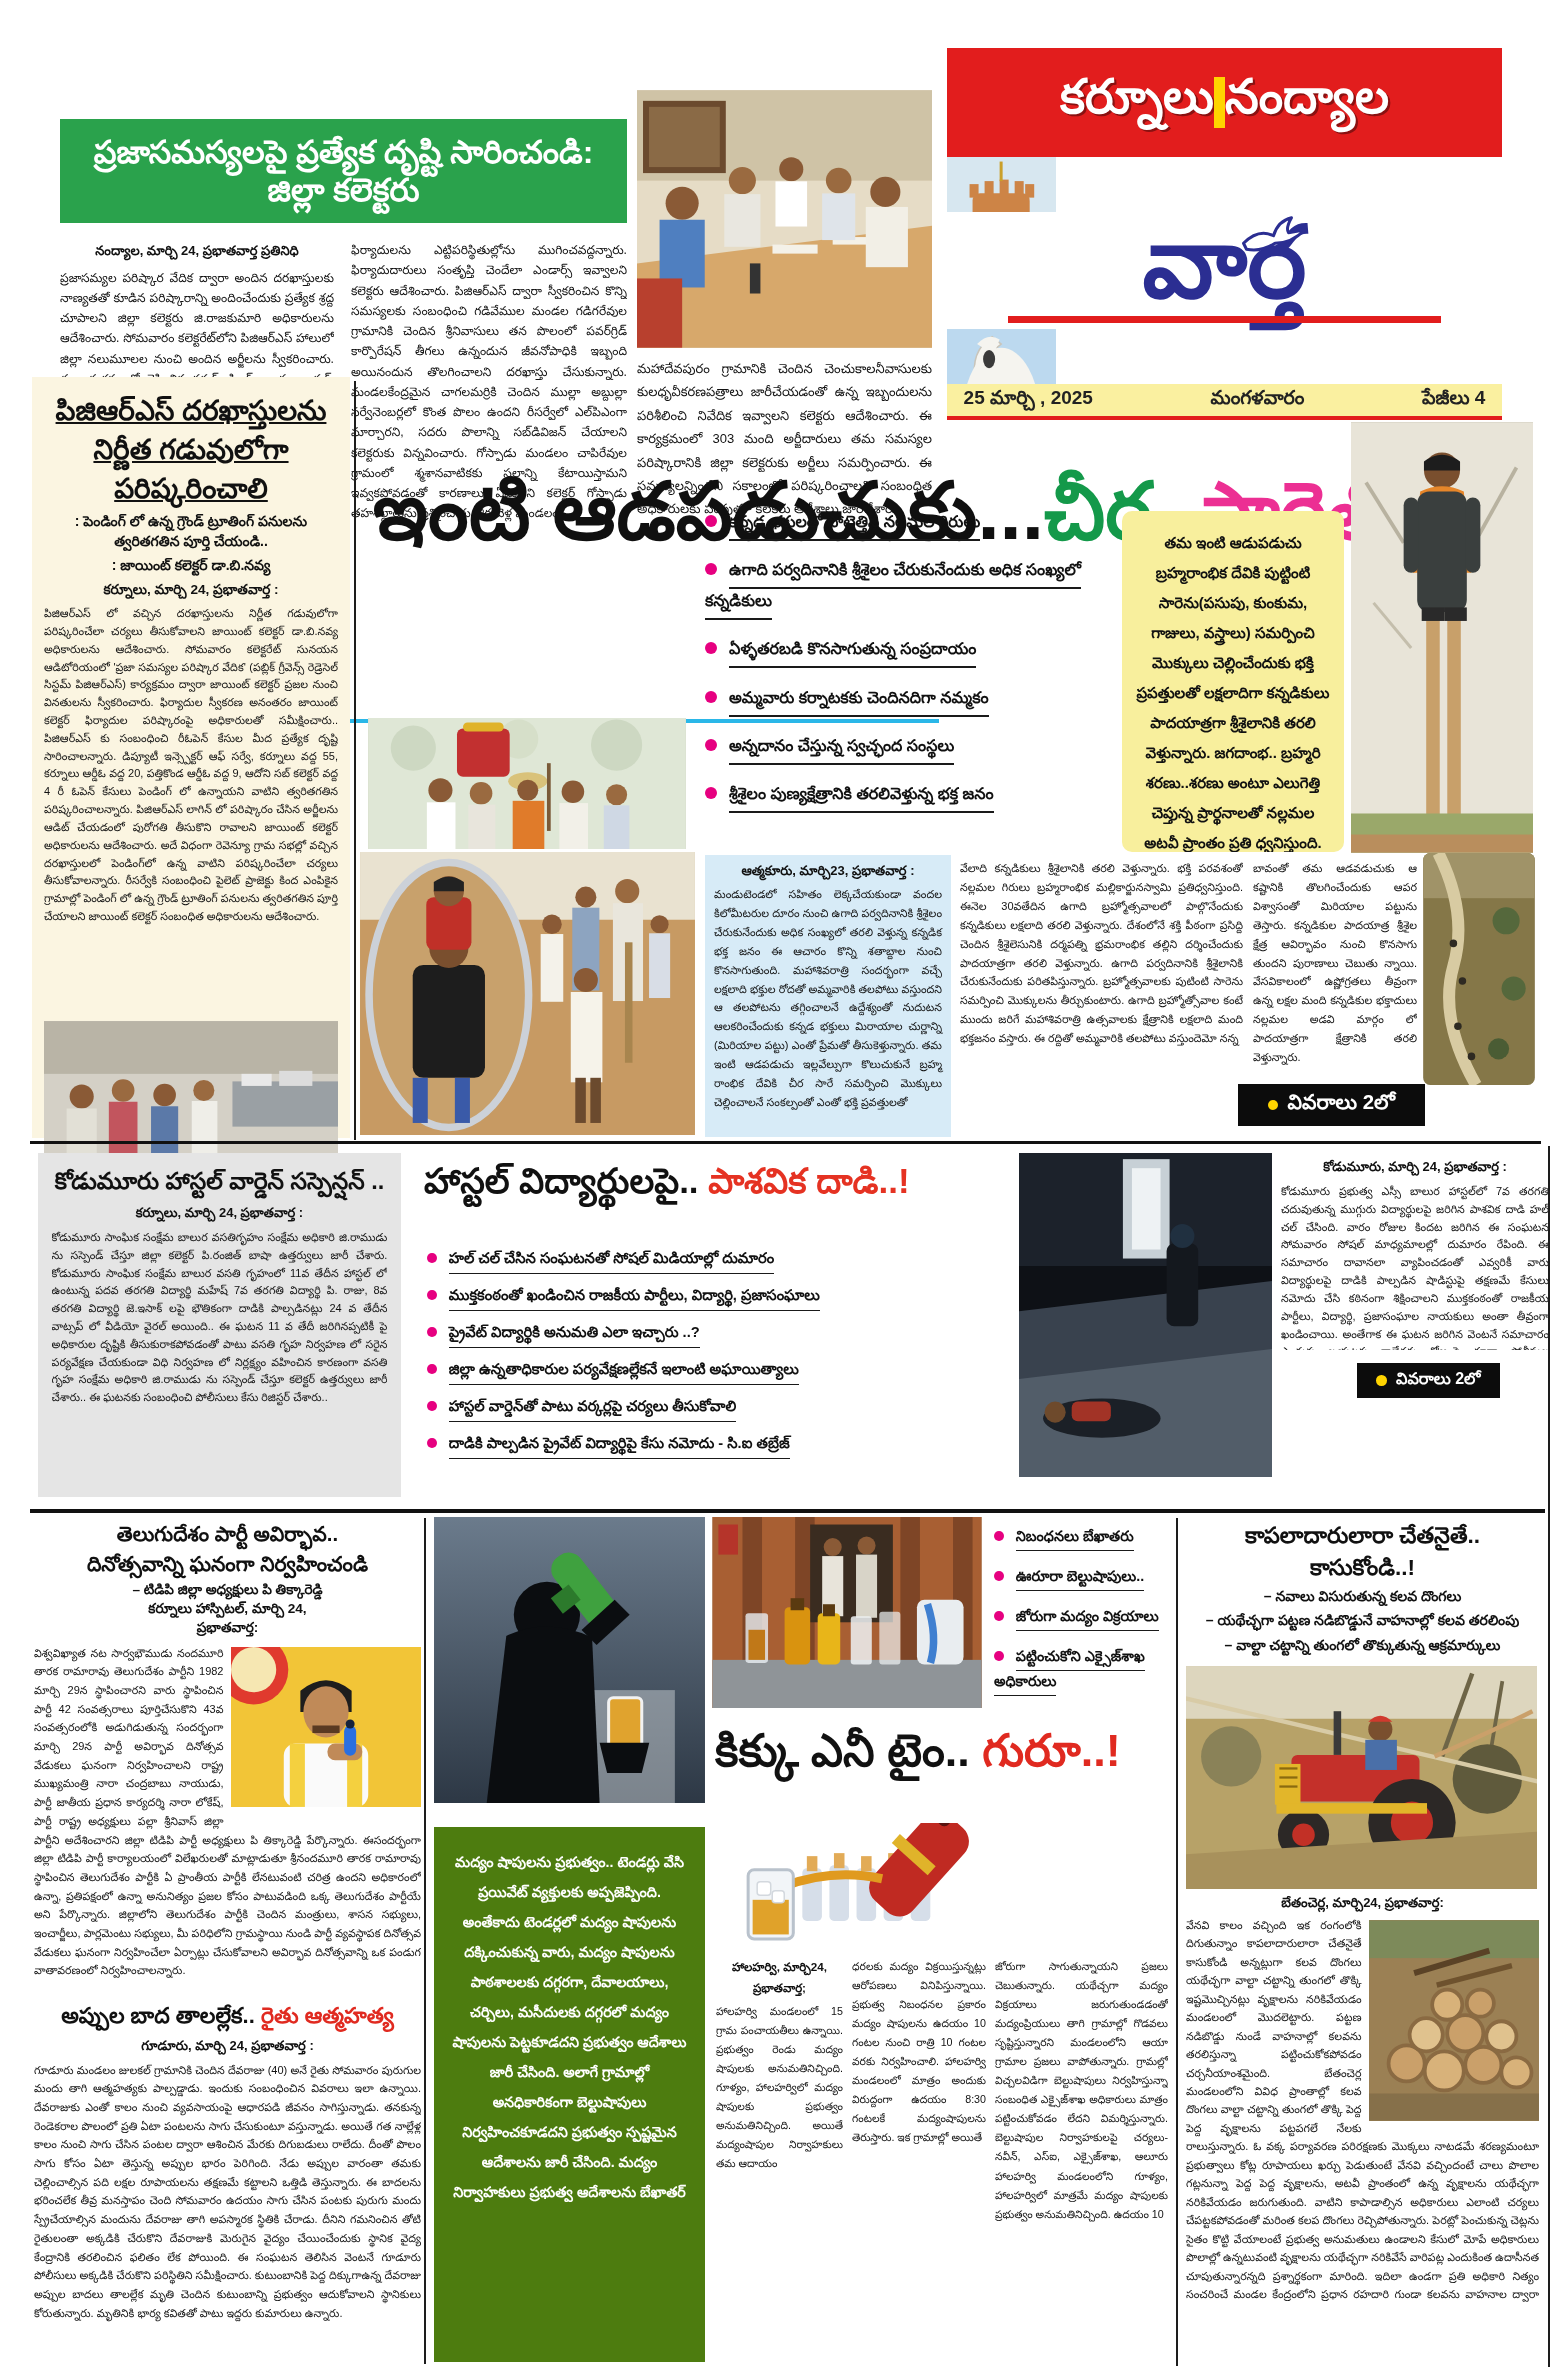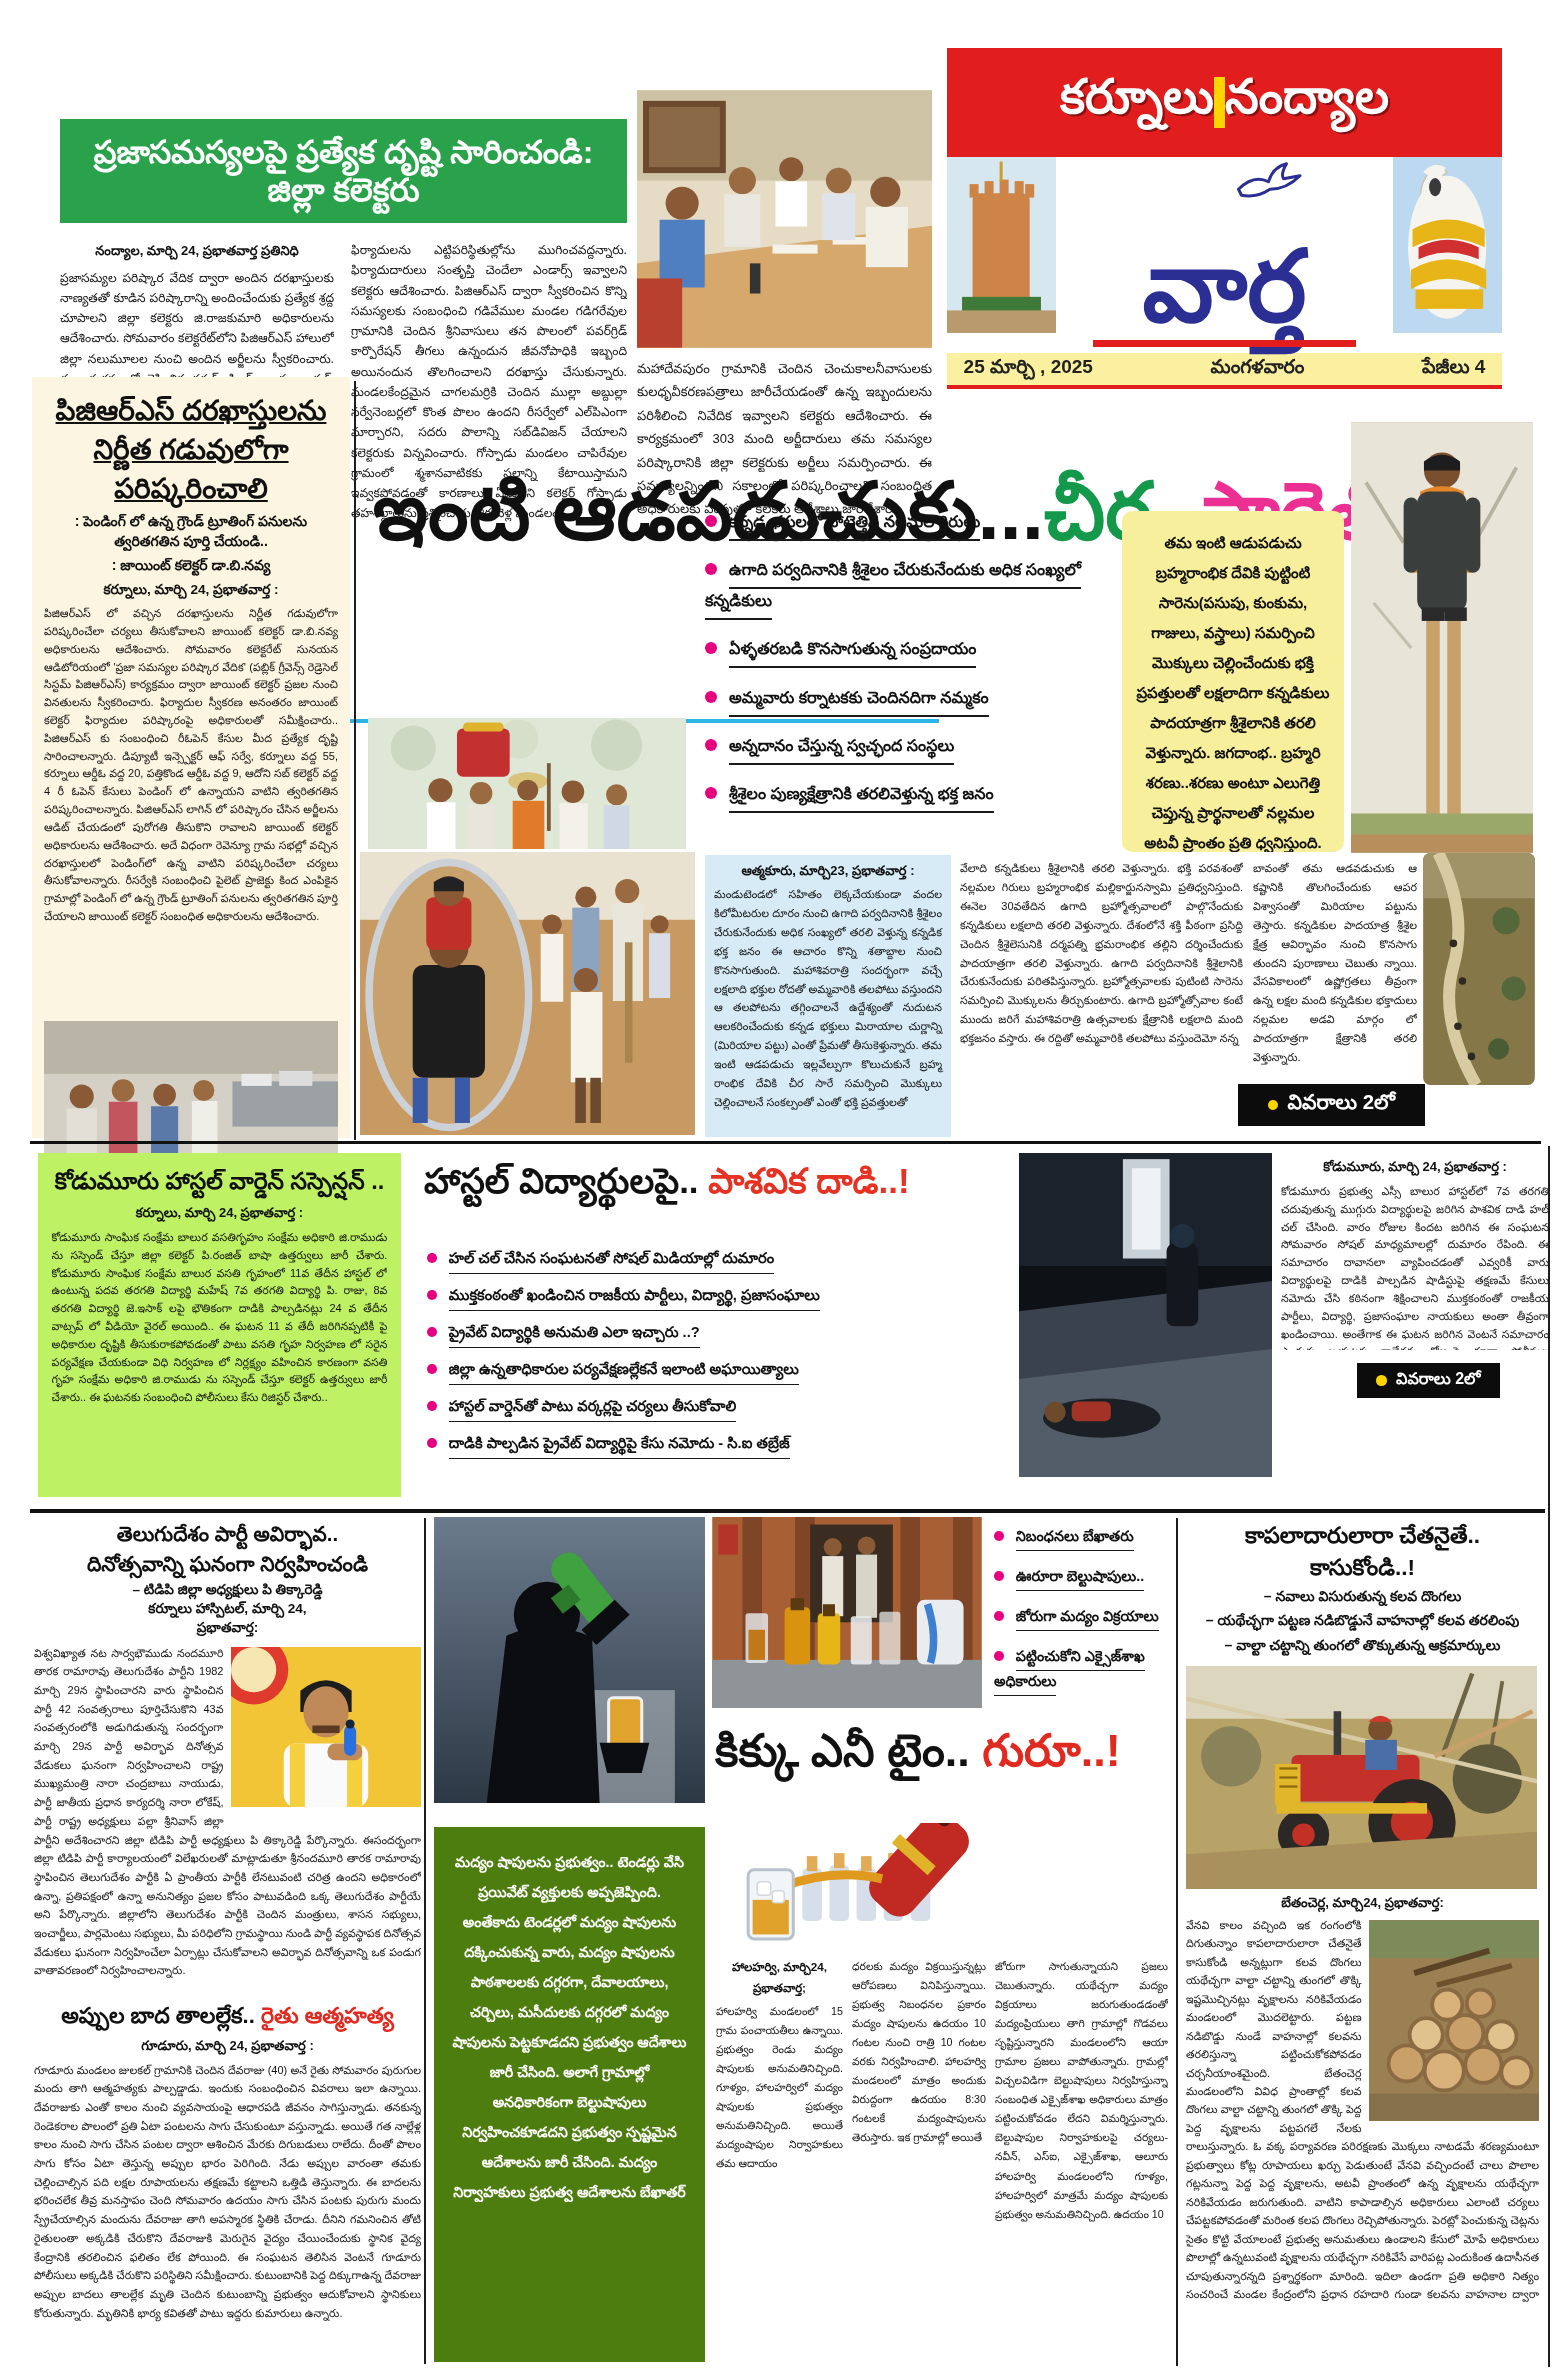--- a/index.html
+++ b/index.html
@@ -22,21 +22,21 @@
   .ts-col2 { left:351px; top:240px; width:276px; height:479px; }
   .ts-caption { left:637px; top:357px; width:295px; height:353px; font-size:13px; line-height:1.8; }
   .cyan-rule { left:47px; top:719px; width:892px; height:3.8px; background:#2ab7e8; }
 
   
   .mh { left:947px; top:48px; width:555px; }
   .mh-red { height:109px; background:#e21d1d; display:flex; align-items:center;
             justify-content:center; gap:0; color:#fff; font-size:48px; font-weight:bold;
             text-shadow:2.3px 2.3px 0 rgba(90,10,10,.65); }
   .mh-ybar { width:11.3px; height:51px; background:#ffd400; }
-  .mh-mid { height:196px; display:flex; }
+  .mh-mid { height:227px; display:flex;flex-direction:column; }
   .mh-side { width:109px; position:relative; overflow:hidden; }
   .mh-center { flex:1; position:relative; display:flex; flex-direction:column;
                align-items:center; justify-content:flex-end; }
   .mh-title { font-size:100px; font-weight:bold; color:#2b2e92; line-height:1.0; }
   .mh-redline { width:78%; height:6.8px; background:#e21d1d; margin:4.5px 0 6px 0; }
   .mh-dove { position:absolute; top:1.5px; left:52%; }
   .mh-date { height:36px; background:#faf0a0; border-bottom:4.5px solid #e21d1d;
              display:flex; align-items:center; justify-content:space-between;
              padding:0 16.6px; font-weight:bold; font-size:19px; color:#222; }
 
@@ -69,21 +69,21 @@
   .ft-colbody { font-size:11px; line-height:1.72; text-align:justify; }
   .ft-col2 { left:960px; top:859px; width:283px; height:277px; overflow:hidden; }
   .ft-col3 { left:1253px; top:859px; width:164px; height:217px; overflow:hidden; }
   .more-box { background:#0c0c0c; color:#fff; font-weight:bold; display:flex;
               align-items:center; justify-content:center; gap:9px; }
   .more-dot { width:10.6px; height:10.6px; border-radius:50%; background:#ffd400; }
   .ft-more { left:1238px; top:1084px; width:187px; height:42px; font-size:20.4px; }
   .hrule { background:#111; }
 
   
-  .hs-pink { left:38px; top:1153px; width:363px; height:344px; background:#bef264;
+  .hs-pink { left:38px; top:1153px; width:363px; height:344px; background:#e5e5e5;
              padding:12px 13.6px; }
   .hs-pink-title { font-size:23.4px; font-weight:bold; text-align:center; line-height:1.45; }
   .hs-dl { font-size:13px; font-weight:bold; text-align:center; margin:6px 0; }
   .hs-pink-body { font-size:11px; line-height:1.62; height:226px; overflow:hidden; }
   .hs-head { left:424px; top:1161px; width:603px; white-space:nowrap; font-size:35px;
              font-weight:bold; }
   .hs-red { color:#e53222; }
   .hs-bullets { left:427px; top:1245px; width:588px; }
   .hs-bullets .fb-item { font-size:14.7px; margin-bottom:10.6px; line-height:1.8; }
   .hs-bullets .fb-dot { width:9.8px; height:9.8px; }

